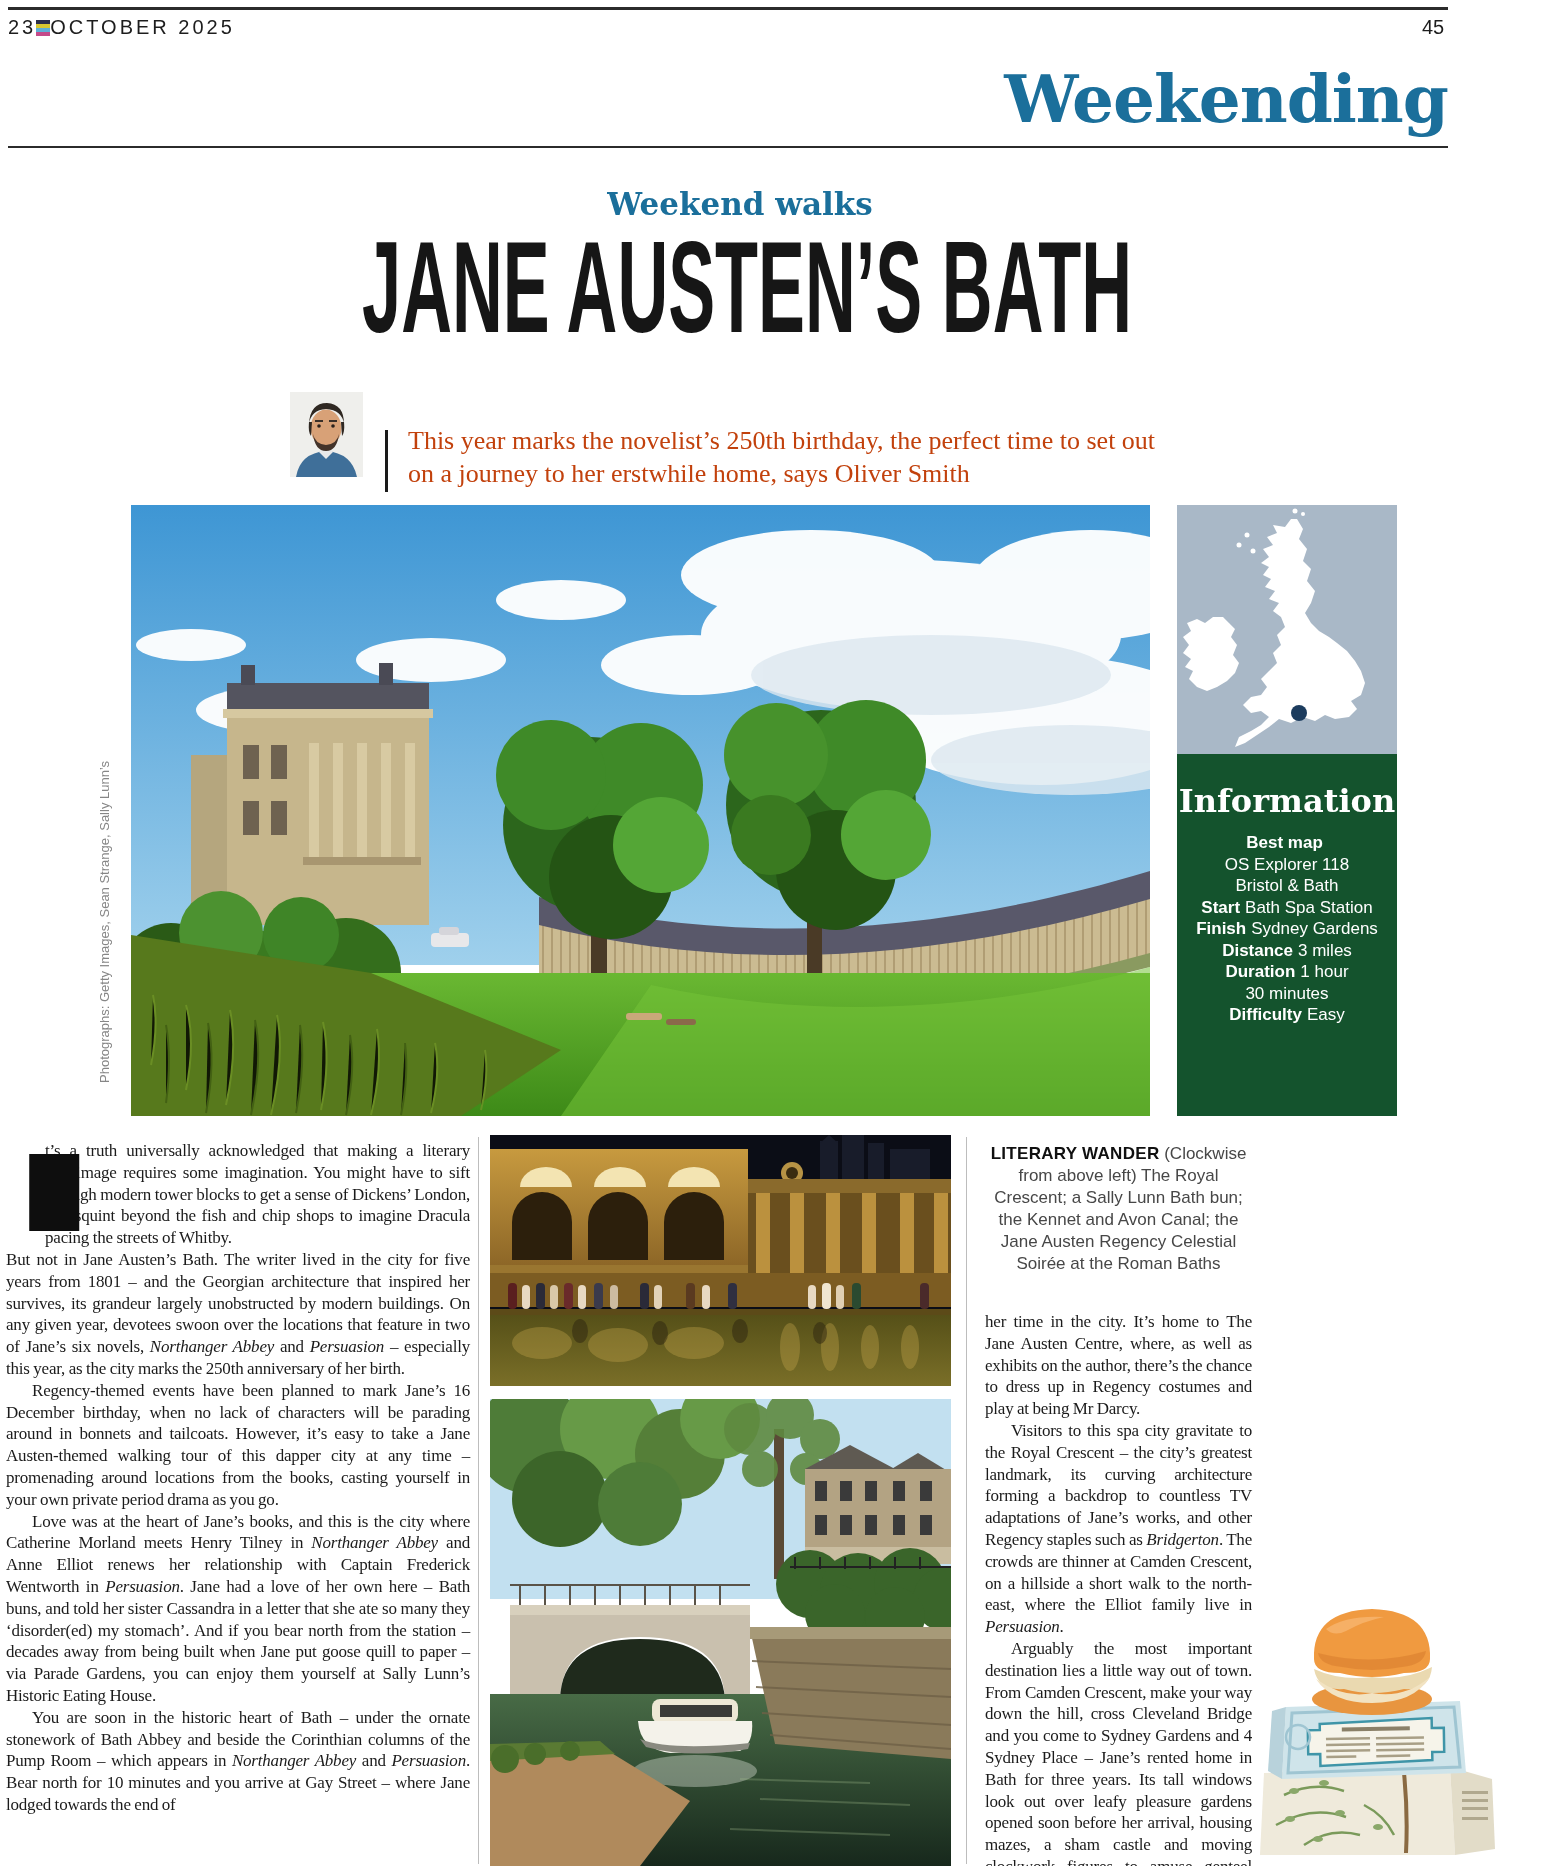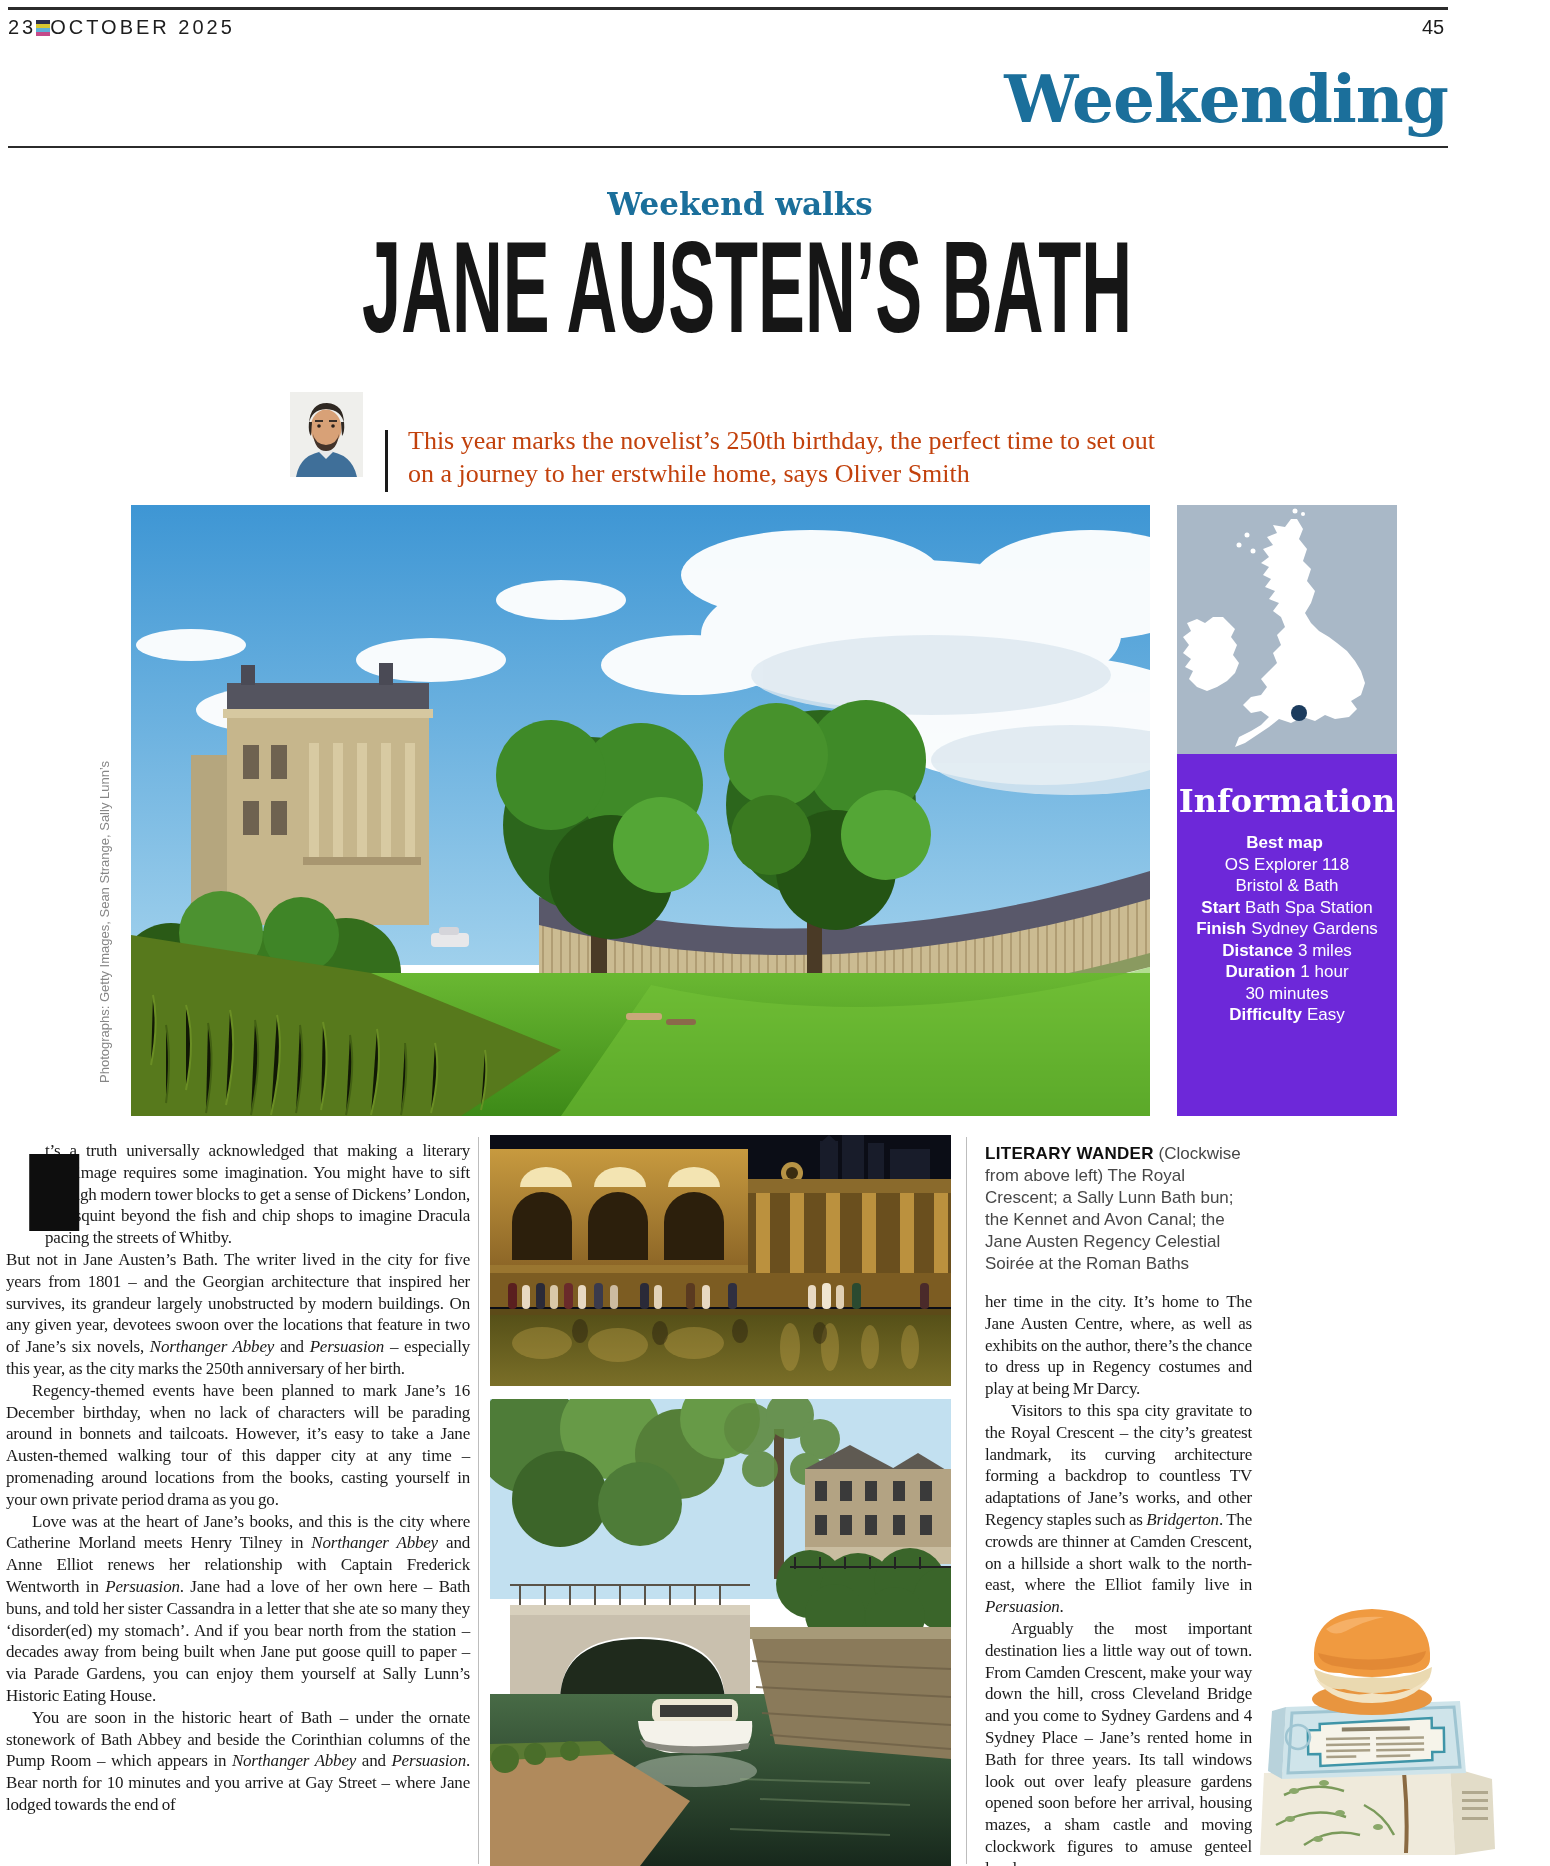--- a/index.html
+++ b/index.html
@@ -24,38 +24,38 @@
   .byline-photo{left:290px;top:392px;width:73px;height:85px;}
   .byline-bar{left:385px;top:430px;width:3px;height:62px;background:#1a1a1a;}
   .standfirst{left:408px;top:424px;width:772px;font-size:26px;line-height:33px;color:#c2410c;}
   
   .photo-credit{left:97px;top:636px;width:18px;height:447px;writing-mode:vertical-rl;
                 transform:rotate(180deg);font-family:"Liberation Sans",sans-serif;font-size:13px;
                 color:#868686;white-space:nowrap;}
   .hero-photo{left:131px;top:505px;width:1019px;height:611px;}
   .infobox{left:1177px;top:505px;width:220px;height:611px;}
   .map-panel{width:220px;height:249px;background:#a9b8c7;}
-  .info-body{width:220px;height:334px;background:#6d28d9;color:#fff;text-align:center;padding-top:28px;}
+  .info-body{width:220px;height:334px;background:#14532d;color:#fff;text-align:center;padding-top:28px;}
   .info-title{font-family:"DejaVu Serif",serif;font-weight:bold;font-size:32px;margin-bottom:12px;}
   .info-line{font-family:"Liberation Sans",sans-serif;font-size:17px;line-height:21.5px;}
   .info-line b:not(:empty){margin-right:5px;}
   
   .col-left{left:6px;top:1140px;width:464px;}
   .col-right{left:985px;top:1143px;width:412px;}
   .vdiv{top:1137px;width:1px;height:727px;background:#bdbdbd;}
   .photo-baths{left:490px;top:1135px;width:461px;height:251px;}
   .photo-canal{left:490px;top:1399px;width:461px;height:467px;}
   .body-p{margin:0;font-size:17px;line-height:21.8px;text-align:justify;color:#1b1b1b;
           word-spacing:-0.5px;letter-spacing:-0.2px;}
   .body-p.indent{text-indent:26px;}
   .dropcap{float:left;width:30px;height:100px;margin:5px 9px 0 0;font-family:"Liberation Sans",sans-serif;
            font-weight:bold;font-size:112px;line-height:96px;color:#0e0e0e;
            transform:scaleX(3.1);transform-origin:left center;}
   .caption{font-family:"Liberation Sans",sans-serif;font-size:17px;line-height:22px;color:#474747;
-           margin:0 0 16px 0;text-align:left;}
+           margin:0 0 36px 0;text-align:center;}
   .caption b{color:#101010;letter-spacing:.3px;}
   .bun-float{float:right;width:135px;height:262px;margin-top:452px;margin-left:10px;position:relative;}
   .bun-float svg{position:absolute;left:-8px;top:0;}
 </style>
 </head>
 <body>
 
 <div id="page">
 
   <div class="abs rule-top"></div>

